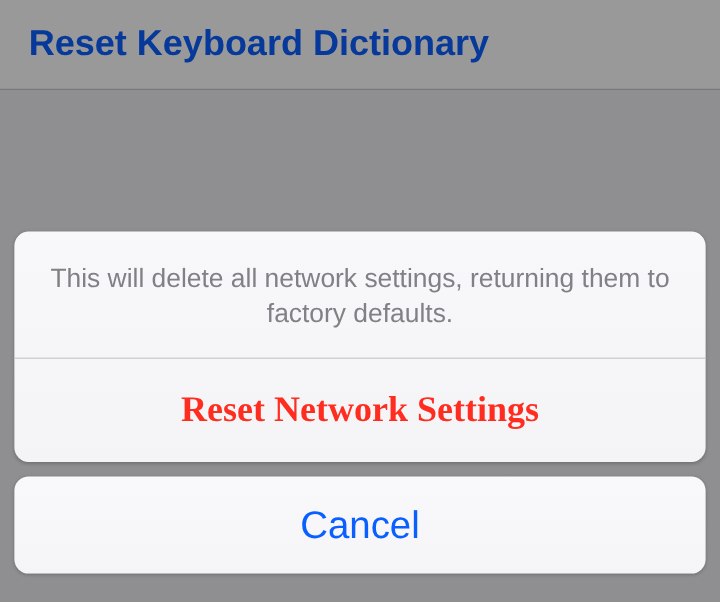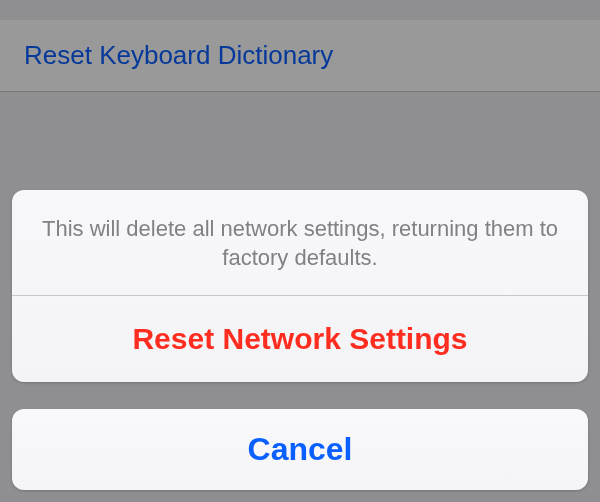--- a/index.html
+++ b/index.html
@@ -7,43 +7,42 @@
   body {
     font-family: -apple-system, "Helvetica Neue", Helvetica, Arial, sans-serif;
     background: #efeff4;
     position: relative;
   }
   .bg-list {
     background: #ffffff;
     width: 100%;
   }
   .bg-item {
-    font-size: 26px;
-    font-weight: 400;
+    font-size: 30px;
+    font-weight: 700;
     color: #0a60ff;
     padding: 20px 20px 20px 24px;
     border-bottom: 1px solid #c8c7cc;
-    margin-top: 20px;
   }
   .bg-fill {
     background: #efeff4;
     height: 360px;
   }
   .dim-overlay {
     position: absolute;
     inset: 0;
     background: rgba(0,0,0,0.40);
   }
   .sheet-wrap {
     position: absolute;
-    left: 0; right: 0; bottom: 0;
+    left: 0; right: 0; bottom: 12px;
     padding: 12px;
     display: flex;
     flex-direction: column;
-    gap: 27px;
+    gap: 12px;
   }
   .sheet {
     background: linear-gradient(#f8f8fa,#f4f4f6);
     border-radius: 12px;
     overflow: hidden;
     box-shadow: 0 1px 3px rgba(0,0,0,0.2);
   }
   .sheet-message {
     text-align: center;
     font-size: 22px;
@@ -55,27 +54,28 @@
     height: 1px;
     background: #c8c7cc;
   }
   .sheet-action {
     text-align: center;
     font-size: 30px;
     font-weight: 600;
     color: #ff2d20;
     padding: 26px 10px;
     cursor: pointer;
+    font-family: Liberation Serif, serif;
   }
   .cancel {
     background: linear-gradient(#f9f9fb,#f5f5f7);
     border-radius: 12px;
     text-align: center;
     font-size: 32px;
-    font-weight: 700;
+    font-weight: 400;
     color: #0a60ff;
     padding: 22px 10px;
     cursor: pointer;
     box-shadow: 0 1px 3px rgba(0,0,0,0.2);
   }
 </style>
 </head>
 <body>
 
 <div class="bg-list">

